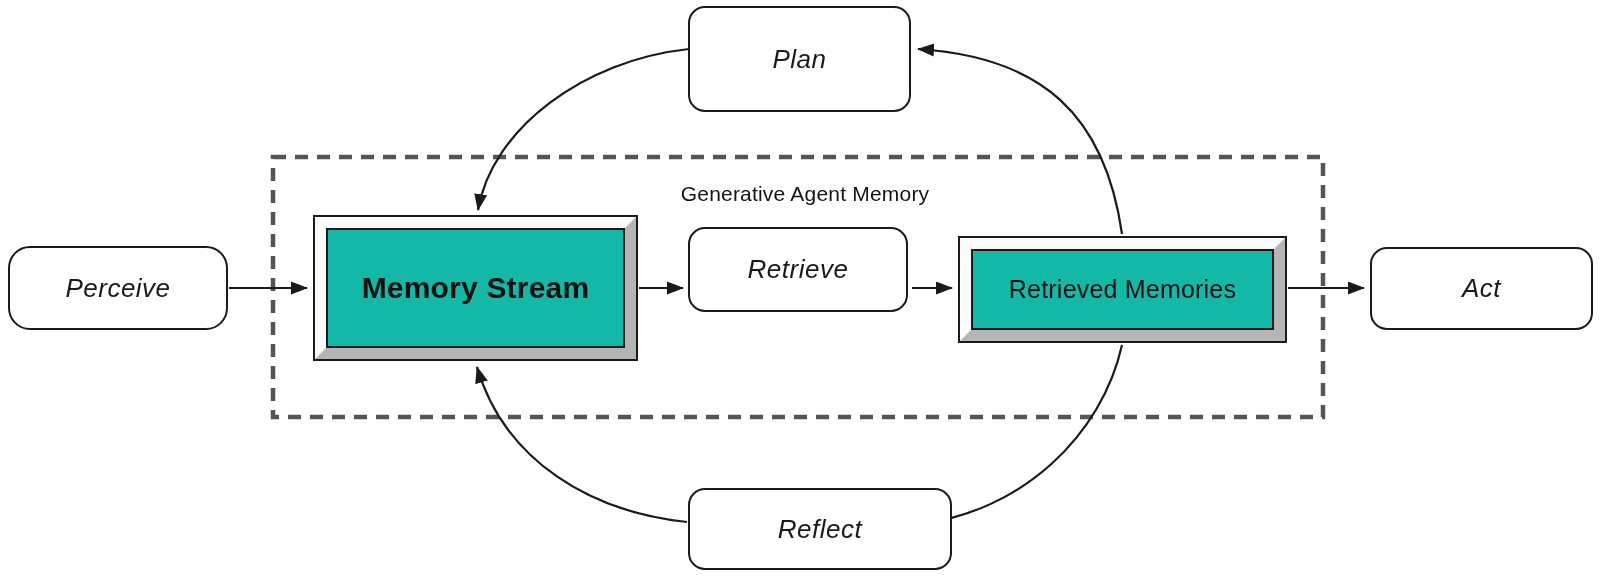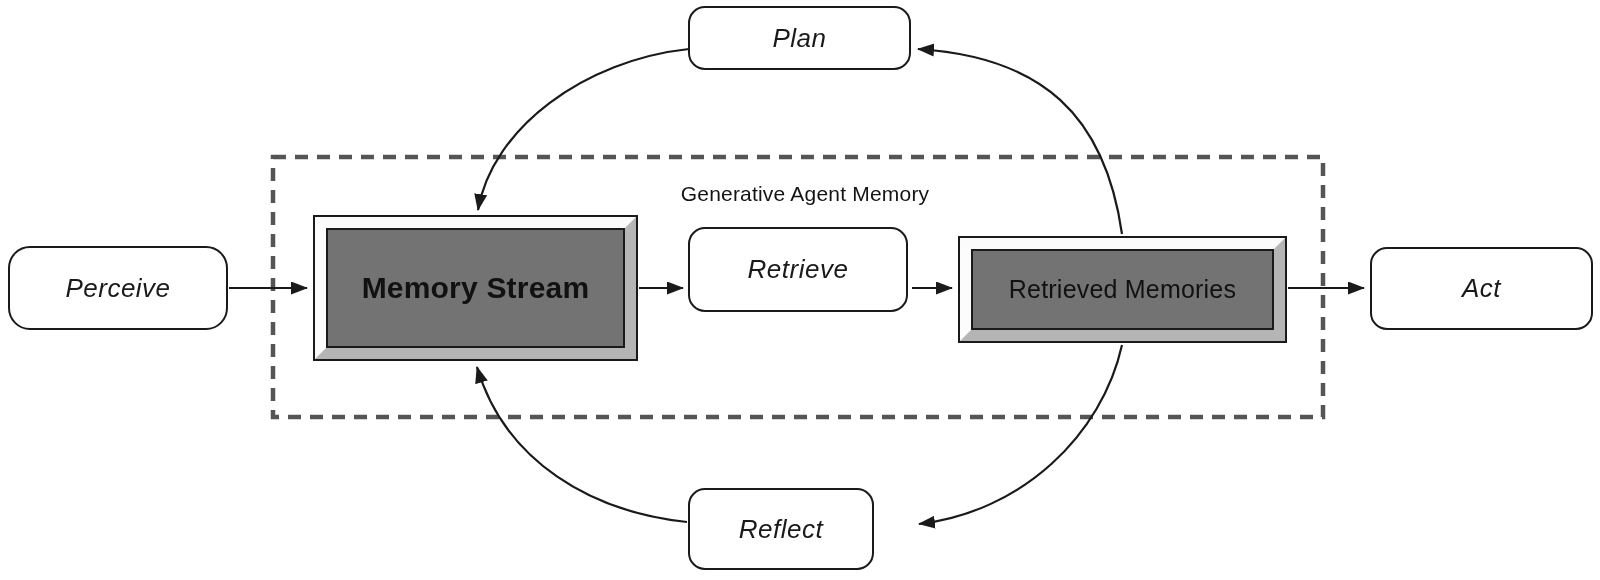--- a/index.html
+++ b/index.html
@@ -49,45 +49,45 @@
     left: 0; top: 0; right: 0; bottom: 0;
     border-style: solid;
     border-width: 11px;
     border-color: #fbfbfb #b5b5b5 #b5b5b5 #fcfcfc;
   }
   .bevel-inner {
     position: absolute;
     box-sizing: border-box;
     left: 0; top: 0; right: 0; bottom: 0;
     border: 2px solid #1a1a1a;
-    background: #737373;
+    background: #14b8a6;
     display: flex;
     align-items: center;
     justify-content: center;
     color: #111111;
   }
   .bevel-inner.big-label   { font-weight: 700; font-size: 30px; letter-spacing: 0.2px; }
   .bevel-inner.med-label   { font-weight: 400; font-size: 25px; letter-spacing: 0.2px; }
   #group-title {
     position: absolute;
     left: 655px;
     top: 182px;
     width: 300px;
     text-align: center;
     font-weight: 400;
     font-size: 21px;
     color: #141414;
     letter-spacing: 0.2px;
   }
   
   #node-perceive            { left: 8px;    top: 246px; width: 220px; height: 84px; border-radius: 22px; }
-  #node-plan                { left: 688px;  top: 6px;   width: 223px; height: 64px; }
+  #node-plan                { left: 688px;  top: 6px;   width: 223px; height: 106px; }
   #node-retrieve            { left: 688px;  top: 227px; width: 220px; height: 85px; }
   #node-act                 { left: 1370px; top: 247px; width: 223px; height: 83px; }
-  #node-reflect             { left: 688px;  top: 488px; width: 186px; height: 82px; }
+  #node-reflect             { left: 688px;  top: 488px; width: 264px; height: 82px; }
   #node-memory-stream       { left: 313px;  top: 215px; width: 325px; height: 146px; }
   #node-retrieved-memories  { left: 958px;  top: 236px; width: 329px; height: 107px; }
 </style>
 </head>
 <body>
 
 <div id="canvas">
 
   <svg id="edges-svg" viewBox="0 0 1600 580" xmlns="http://www.w3.org/2000/svg">
     <defs>

